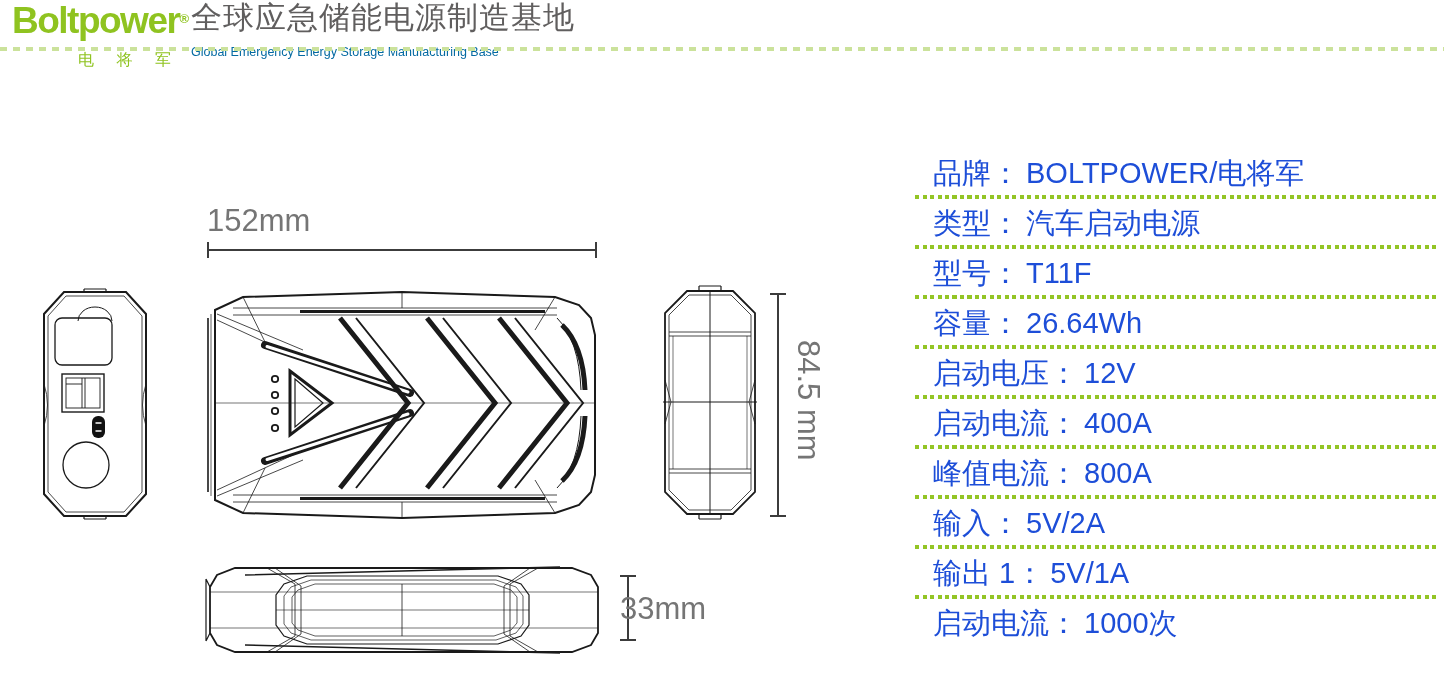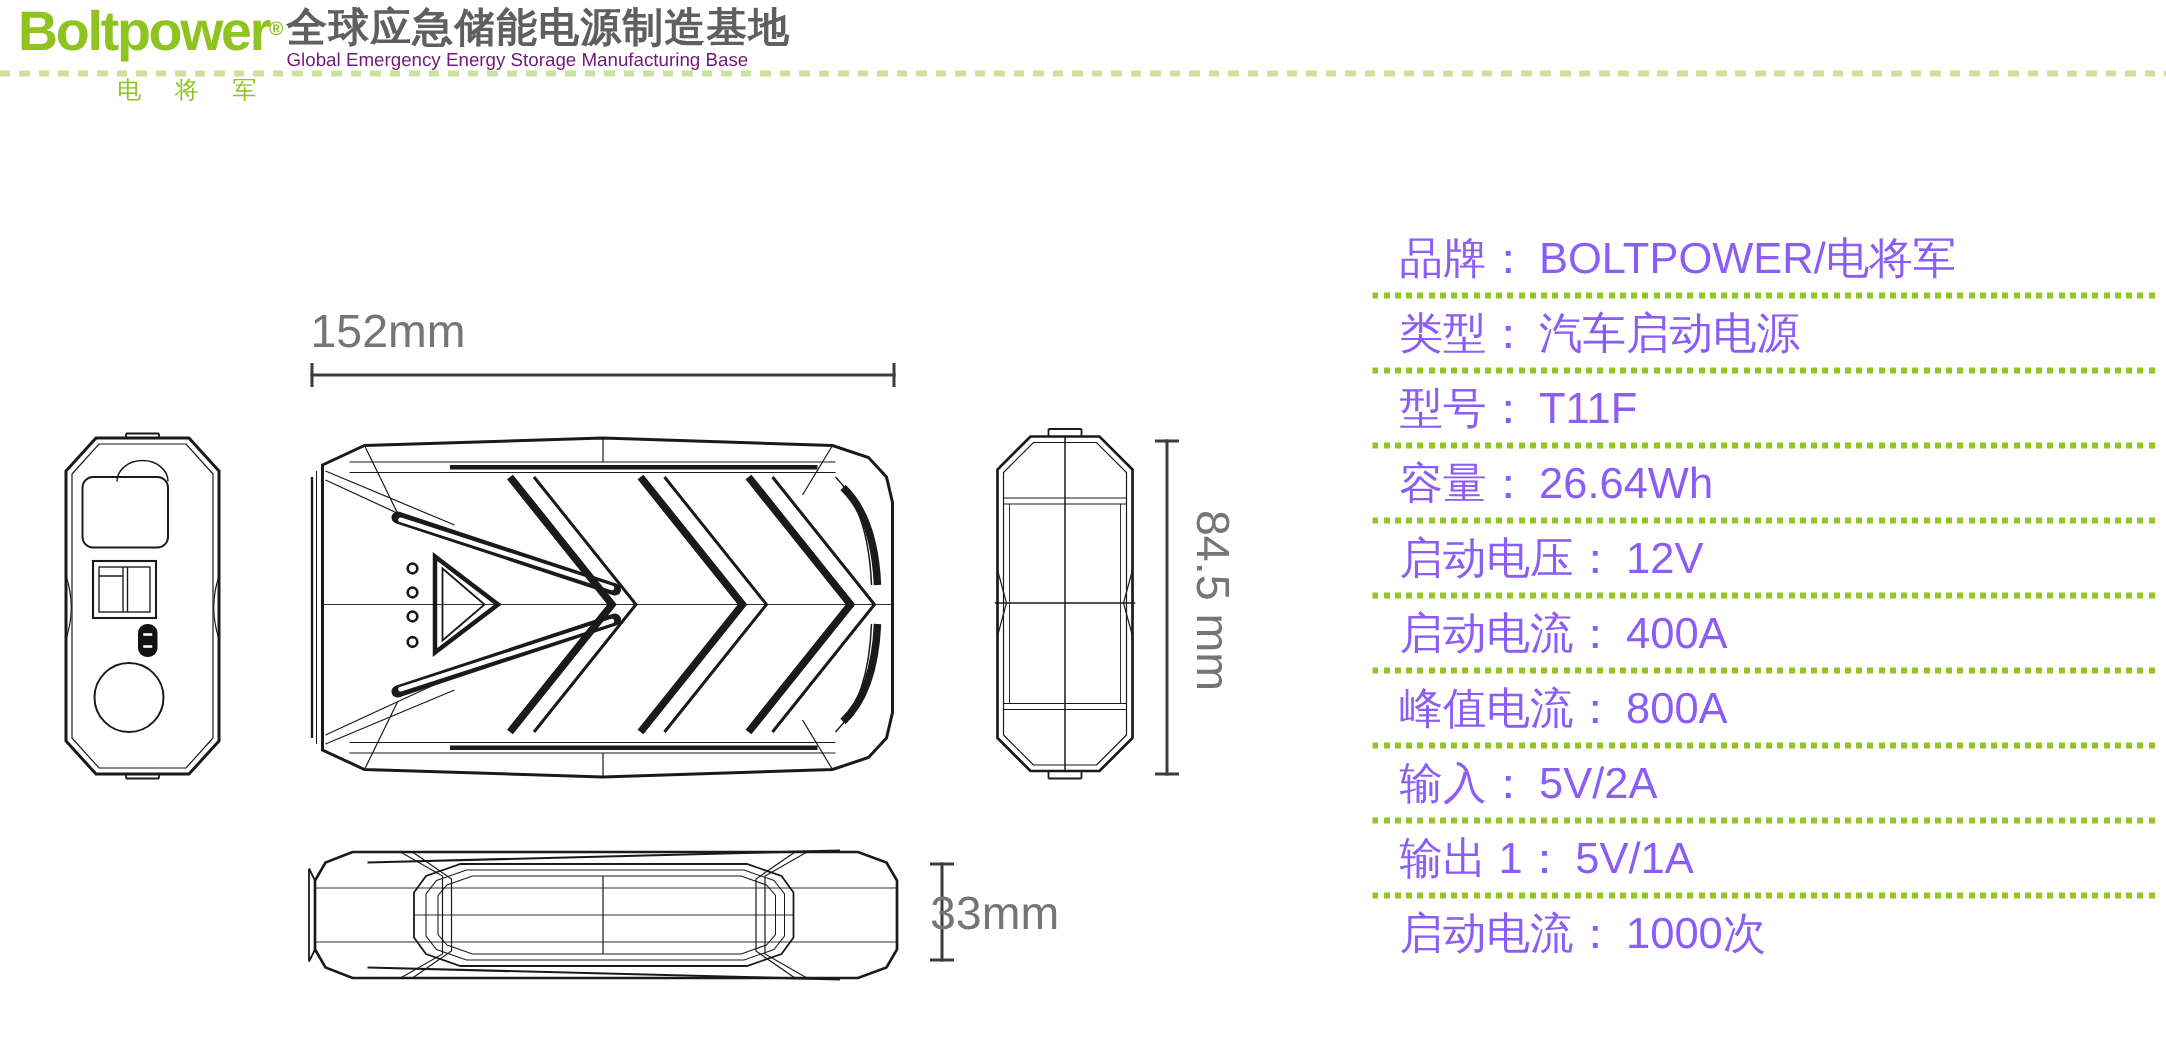--- a/index.html
+++ b/index.html
@@ -7,22 +7,22 @@
               font-family:"Liberation Sans", sans-serif; }
   .page { position:relative; width:1444px; height:536px; background:#fff; }
 
   
   .logo-block { position:absolute; left:12px; top:2px; width:170px; height:46px; }
   .brand-name { font-size:37px; font-weight:700; color:#8fc320; letter-spacing:-1.5px; line-height:38px; }
   .brand-reg  { font-size:13px; font-weight:700; color:#8fc320; vertical-align:top; position:relative; top:-2px; }
   .brand-cn   { position:absolute; right:2px; top:28px; font-size:16px; font-weight:400;
                 color:#8fc320; letter-spacing:9px; white-space:nowrap;margin-top:20px; }
   .tagline-block { position:absolute; left:191px; top:5px; }
-  .tagline-cn { font-size:27px; color:#605e5e; letter-spacing:1px; line-height:26px;font-weight:bold; }
-  .tagline-en { font-size:12.5px; color:#701a75; margin-top:2px; }
+  .tagline-cn { font-size:31px; color:#605e5e; letter-spacing:1px; line-height:26px; }
+  .tagline-en { font-size:12.5px; color:#0369a1; margin-top:14px; }
   .header-rule { position:absolute; left:0; top:47px; width:1444px; height:4px;
                  background:repeating-linear-gradient(90deg,#cbe29b 0 7px, transparent 7px 13px); }
 
   
   .drawing { position:absolute; }
   svg { display:block; }
 
   
   .dim-label { position:absolute; color:#757575; font-size:31px; white-space:nowrap; }
   .dim-label-v { writing-mode:vertical-rl; }
@@ -31,21 +31,21 @@
                  background:#3c3c3c; top:-7px; }
   .dim-line-h::before { left:0; } .dim-line-h::after { right:0; }
   .dim-line-v { position:absolute; width:2px; background:#3c3c3c; }
   .dim-line-v::before, .dim-line-v::after { content:""; position:absolute; width:16px; height:2px;
                  background:#3c3c3c; left:-7px; }
   .dim-line-v::before { top:0; } .dim-line-v::after { bottom:0; }
 
   
   .specs { position:absolute; left:915px; top:149px; width:525px; }
   .spec-row { position:relative; height:50px; line-height:49px; padding-left:18px;
-              font-size:29px; color:#8b5cf6; white-space:nowrap; }
+              font-size:29px; color:#1d4ed8; white-space:nowrap; }
   .spec-row::after { content:""; position:absolute; left:0; right:2px; bottom:0; height:4px;
               background:repeating-linear-gradient(90deg,#93c525 0 4px, transparent 4px 7.5px); }
   .spec-row.no-sep::after { display:none; }
   .spec-value { margin-left:6px; }
 </style>
 </head>
 <body>
 
 <div class="page">
 

